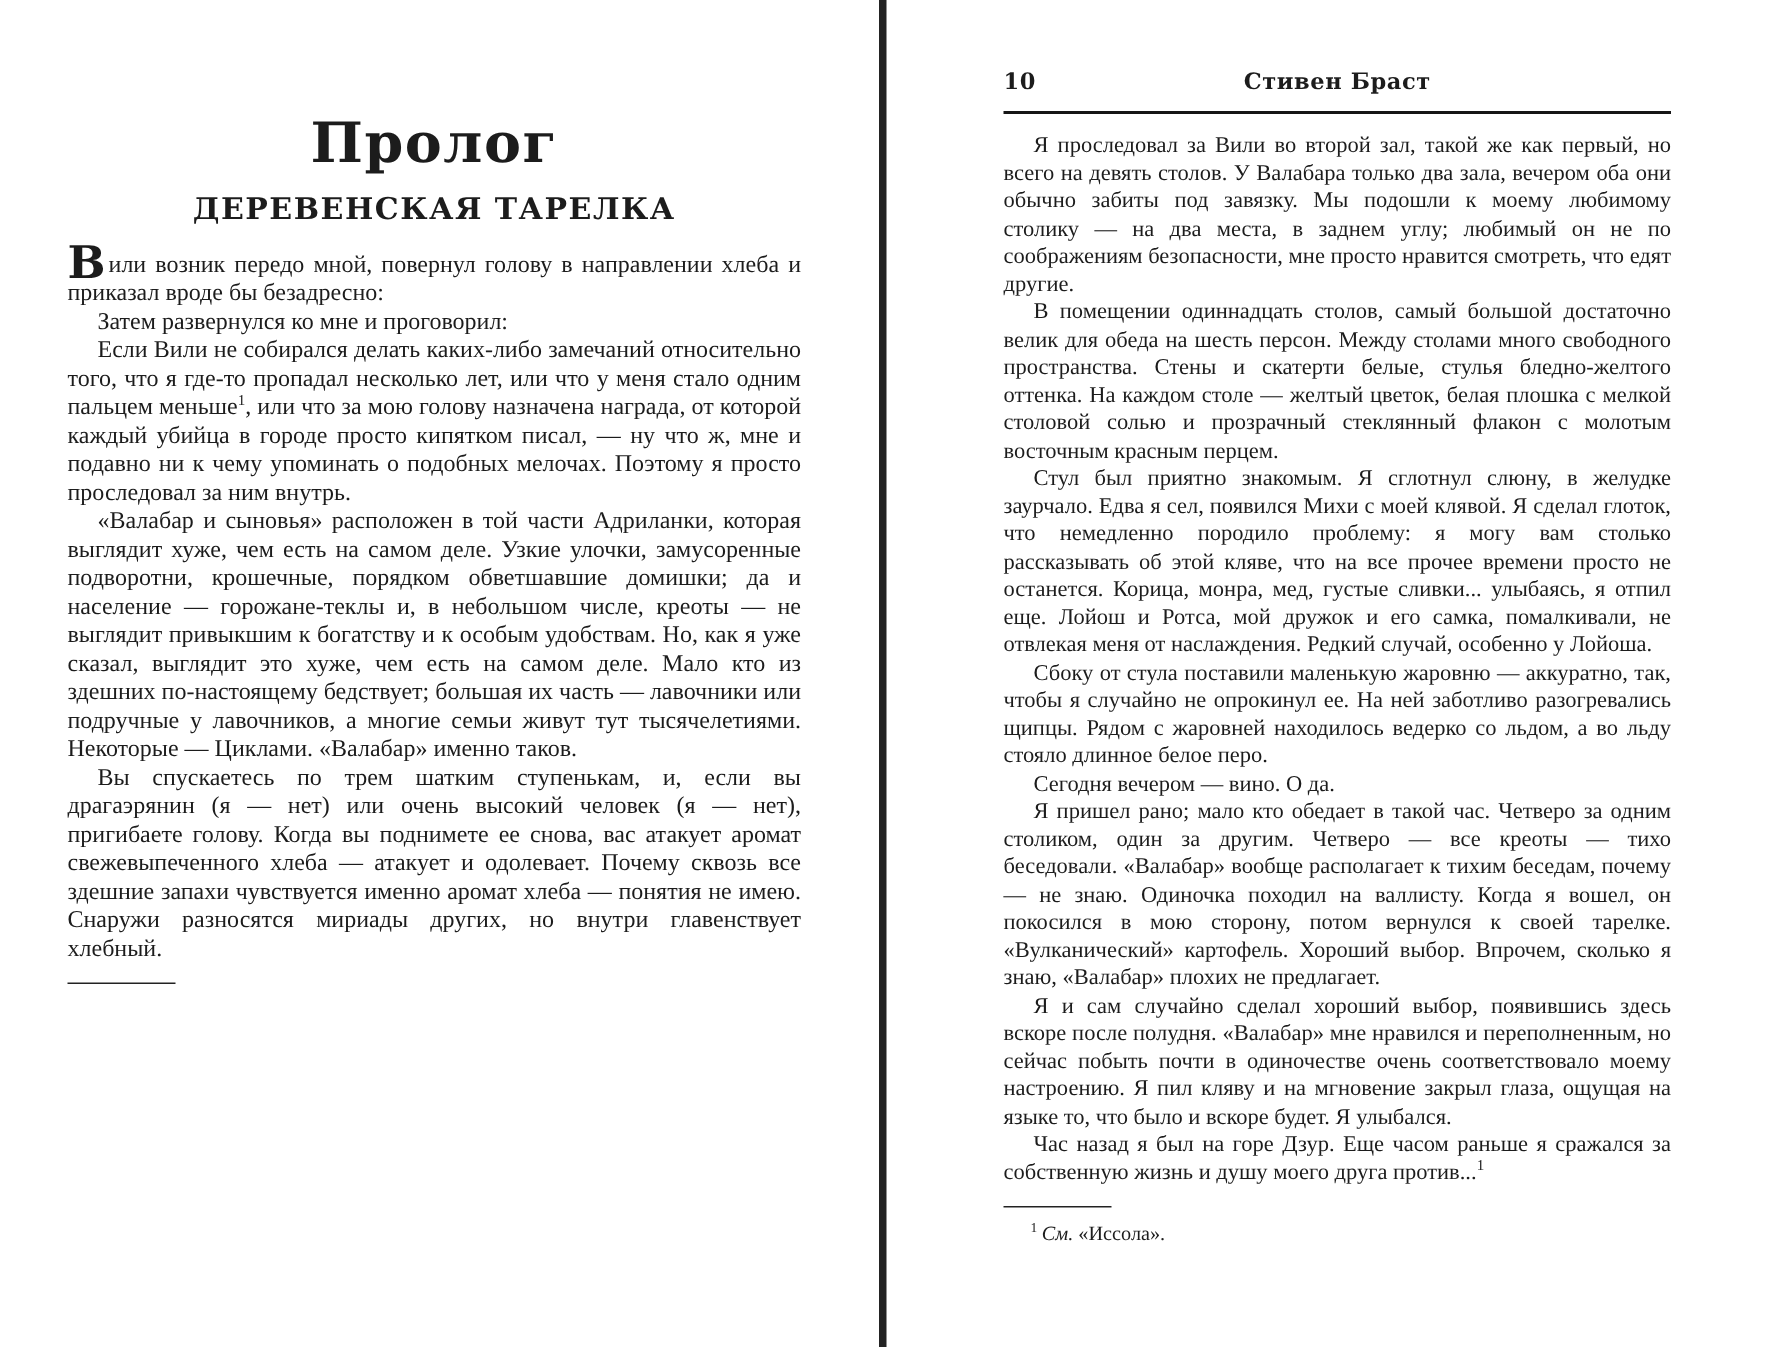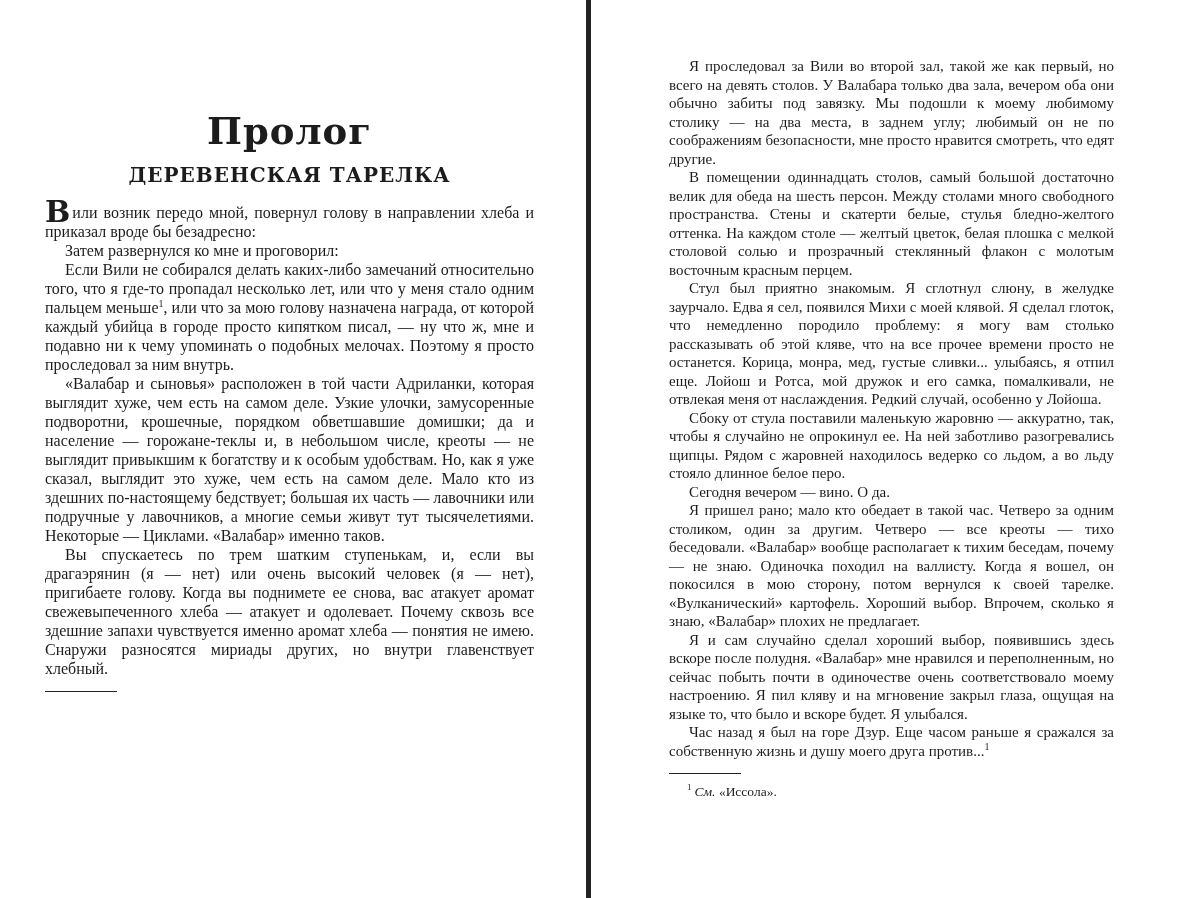--- a/index.html
+++ b/index.html
@@ -20,21 +20,21 @@
     width: 5px; height: 898px;
     background: #232323;
   }
 
   .page { position: absolute; top: 0; }
 
   
   .page-left { left: 45px; width: 489px; }
 
   .chapter-title {
-    margin: 112px 0 0 0;
+    margin: 76px 0 0 0;
     font-family: "DejaVu Serif", serif;
     font-weight: 700;
     font-size: 37px;
     line-height: 1.05;
     text-align: center;
     letter-spacing: 1px;
   }
   .chapter-subtitle {
     margin: 13px 0 12px 0;
     font-family: "DejaVu Serif", serif;
@@ -129,20 +129,24 @@
     </div>
 
     <div class="footnote">
       <div class="footnote-rule"></div>
     </div>
   </div>
 
   <div class="divider"></div>
 
   <div class="page page-right">
+    <div class="running-header">
+      <span class="page-number">10</span>
+      <span class="running-title">Стивен Браст</span>
+    </div>
 
     <div class="body-text">
       <p>Я проследовал за Вили во второй зал, такой же как первый, но всего на девять столов. У Валабара только два зала, вечером оба они обычно забиты под завязку. Мы подошли к моему любимому столику — на два места, в заднем углу; любимый он не по соображениям безопасности, мне просто нравится смотреть, что едят другие.</p>
       <p>В помещении одиннадцать столов, самый большой достаточно велик для обеда на шесть персон. Между столами много свободного пространства. Стены и скатерти белые, стулья бледно-желтого оттенка. На каждом столе — желтый цветок, белая плошка с мелкой столовой солью и прозрачный стеклянный флакон с молотым восточным красным перцем.</p>
       <p>Стул был приятно знакомым. Я сглотнул слюну, в желудке заурчало. Едва я сел, появился Михи с моей клявой. Я сделал глоток, что немедленно породило проблему: я могу вам столько рассказывать об этой кляве, что на все прочее времени просто не останется. Корица, монра, мед, густые сливки... улыбаясь, я отпил еще. Лойош и Ротса, мой дружок и его самка, помалкивали, не отвлекая меня от наслаждения. Редкий случай, особенно у Лойоша.</p>
       <p>Сбоку от стула поставили маленькую жаровню — аккуратно, так, чтобы я случайно не опрокинул ее. На ней заботливо разогревались щипцы. Рядом с жаровней находилось ведерко со льдом, а во льду стояло длинное белое перо.</p>
       <p>Сегодня вечером — вино. О да.</p>
       <p>Я пришел рано; мало кто обедает в такой час. Четверо за одним столиком, один за другим. Четверо — все креоты — тихо беседовали. «Валабар» вообще располагает к тихим беседам, почему — не знаю. Одиночка походил на валлисту. Когда я вошел, он покосился в мою сторону, потом вернулся к своей тарелке. «Вулканический» картофель. Хороший выбор. Впрочем, сколько я знаю, «Валабар» плохих не предлагает.</p>
       <p>Я и сам случайно сделал хороший выбор, появившись здесь вскоре после полудня. «Валабар» мне нравился и переполненным, но сейчас побыть почти в одиночестве очень соответствовало моему настроению. Я пил кляву и на мгновение закрыл глаза, ощущая на языке то, что было и вскоре будет. Я улыбался.</p>
 

